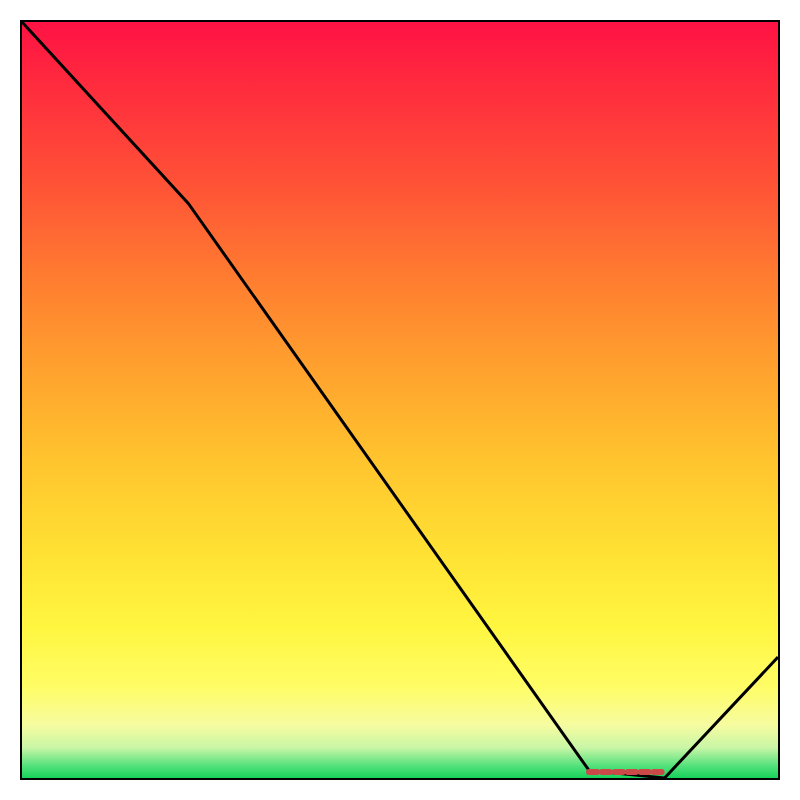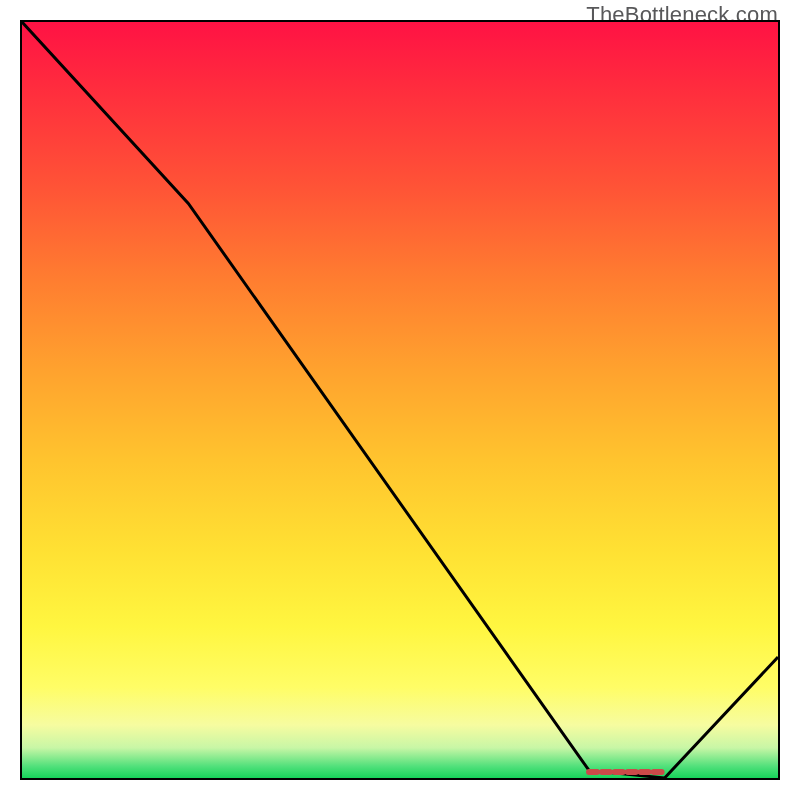--- a/index.html
+++ b/index.html
@@ -62,21 +62,20 @@
     stroke: #cb4a49;
     stroke-width: 6;
     stroke-linecap: round;
     stroke-dasharray: 8 5;
   }
 </style>
 </head>
 <body>
 
 <div class="chart-outer">
-  <div class="watermark">TheBottleneck.com</div>
 
   <div class="plot-area">
     <svg class="curve-svg" viewBox="0 0 760 760" preserveAspectRatio="none">
       <path d="M 0,0 L 167.2,182.39999999999998 L 570,752.4 L 646,760 L 760,638.4" fill="none" stroke="#000" stroke-width="3" id="curve-path"></path>
       <line class="minimum-dash" id="min-marker" x1="570" y1="754" x2="646" y2="754"></line>
     </svg>
   </div>
 </div>
 
 </body></html>

